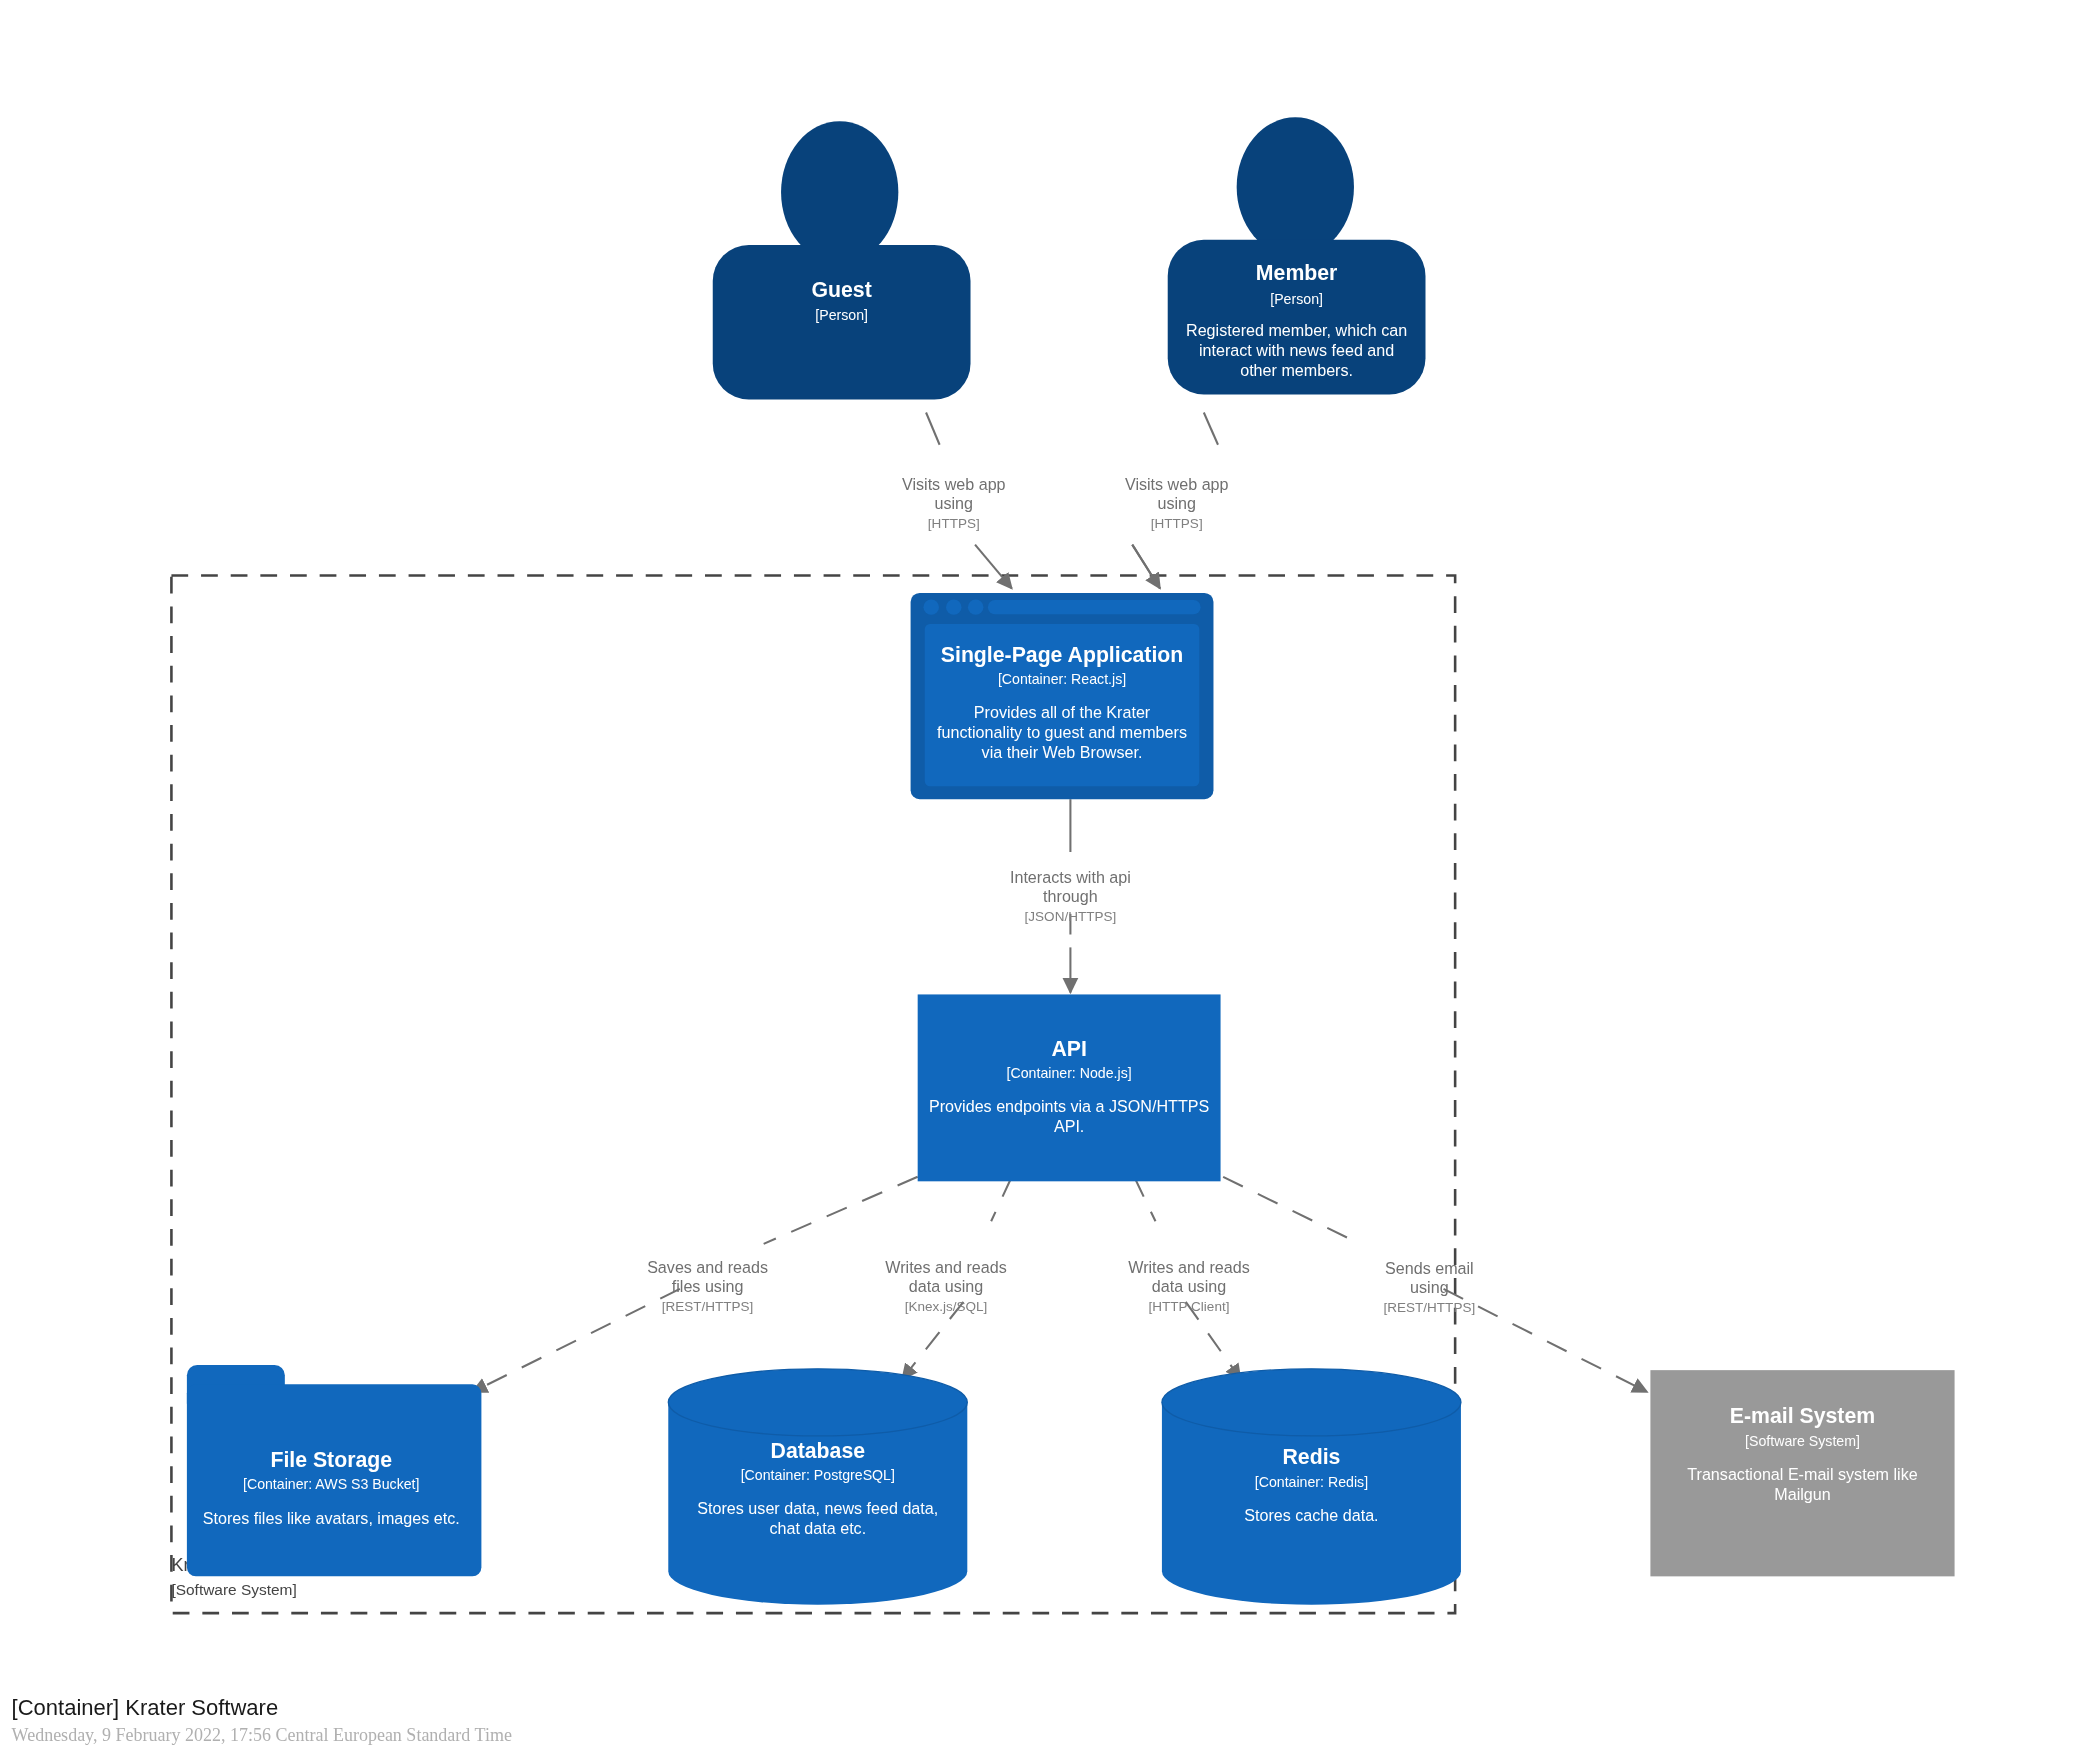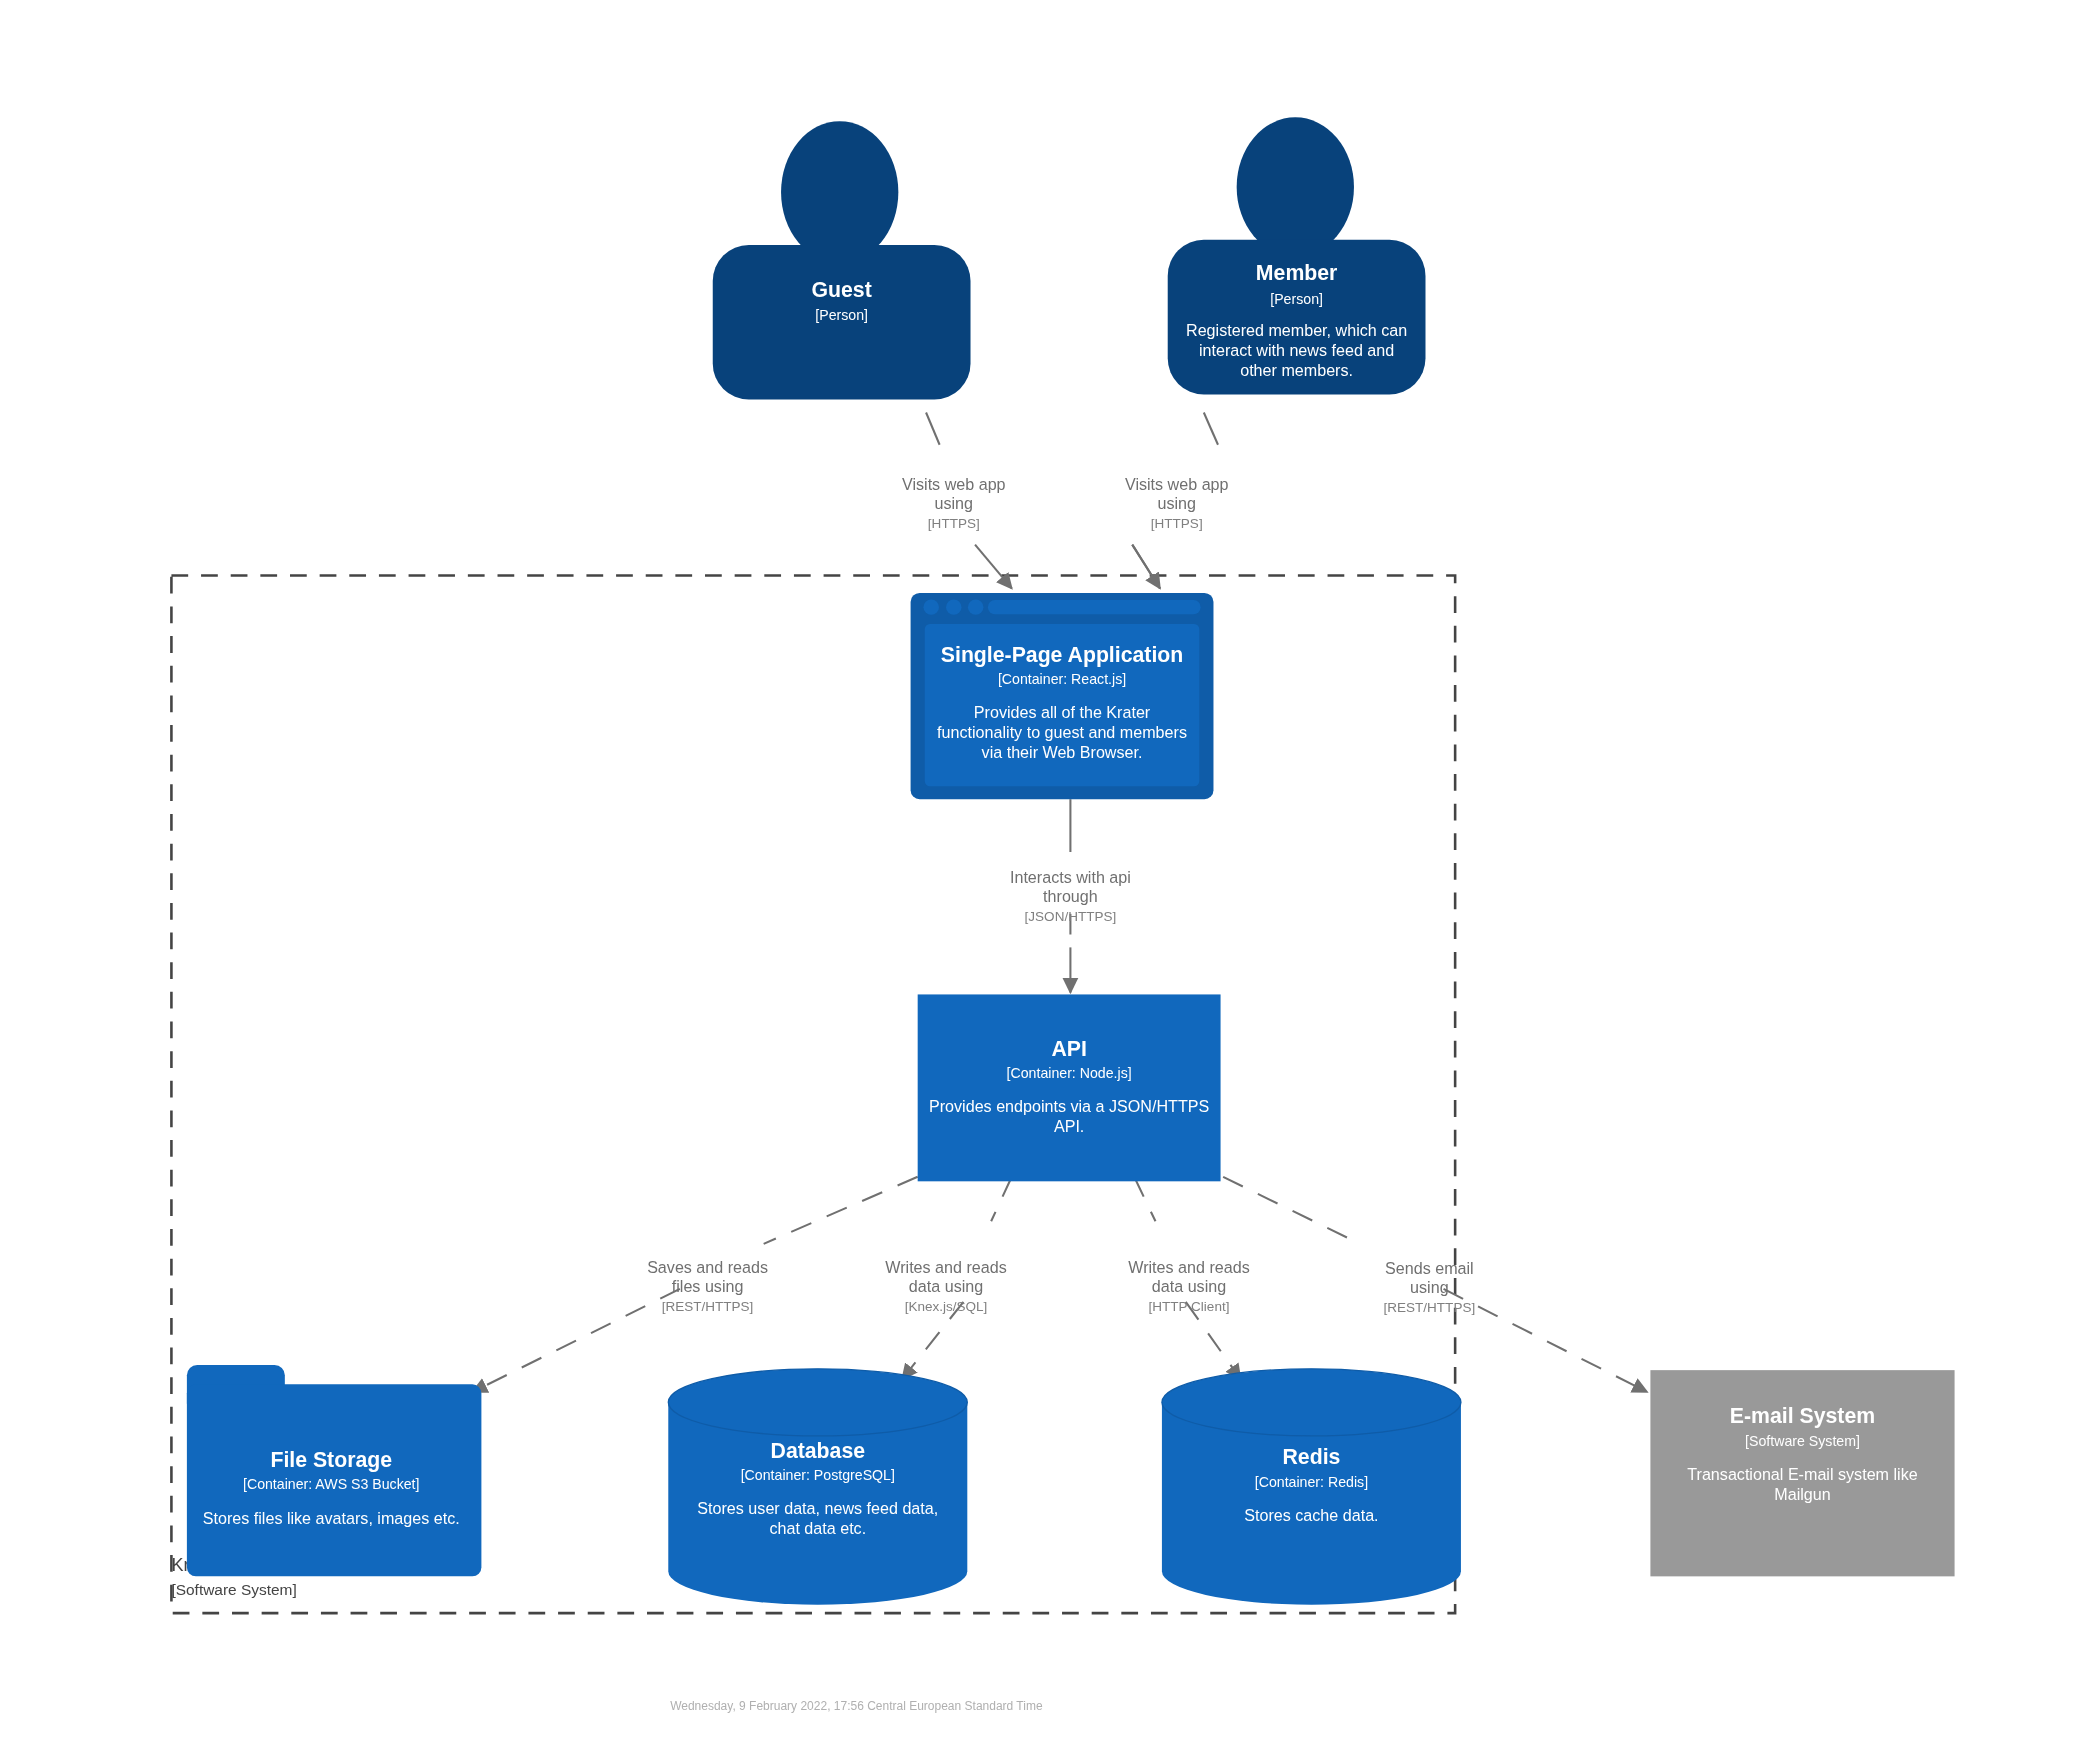--- a/index.html
+++ b/index.html
@@ -72,27 +72,26 @@
     width: 1031px;
   }
   #footer .ftitle {
     font-family: "Liberation Sans", sans-serif;
     font-size: 22px;
     color: #1a1a1a;
     line-height: 1.15;
     white-space: nowrap;
   }
   #footer .fdate {
-    font-family: Liberation Sans, sans-serif;
-    font-size: 12px;
+    font-family: Liberation Serif, serif;
+    font-size: 18px;
     color: #b0b0b0;
     line-height: 1.3;
     margin-top: 3.9px;
     white-space: nowrap;
-    text-align: right;
   }
 </style>
 </head>
 <body>
 
 <svg id="diagram" viewBox="0 0 3254 2720">
   <defs>
     <marker id="arrowhead" markerWidth="9" markerHeight="9" refX="7.2" refY="4.5" orient="auto" markerUnits="strokeWidth">
       <path d="M0,0.6 L8,4.5 L0,8.4 z" fill="#707070"></path>
     </marker>
@@ -238,15 +237,16 @@
   <g>
     <rect x="2561" y="2126" width="472" height="320" fill="#999999"></rect>
     <text x="2797" y="2208" class="el-name" text-anchor="middle">E-mail System</text>
     <text x="2797" y="2243" class="el-tech" text-anchor="middle">[Software System]</text>
     <text x="2797" y="2296" class="el-desc" text-anchor="middle">Transactional E-mail system like</text>
     <text x="2797" y="2327" class="el-desc" text-anchor="middle">Mailgun</text>
   </g>
 </svg>
 
 <div id="footer">
+  <div class="ftitle">[Container] Krater Software</div>
   <div class="fdate">Wednesday, 9 February 2022, 17:56 Central European Standard Time</div>
 </div>
 
 
 </body></html>

